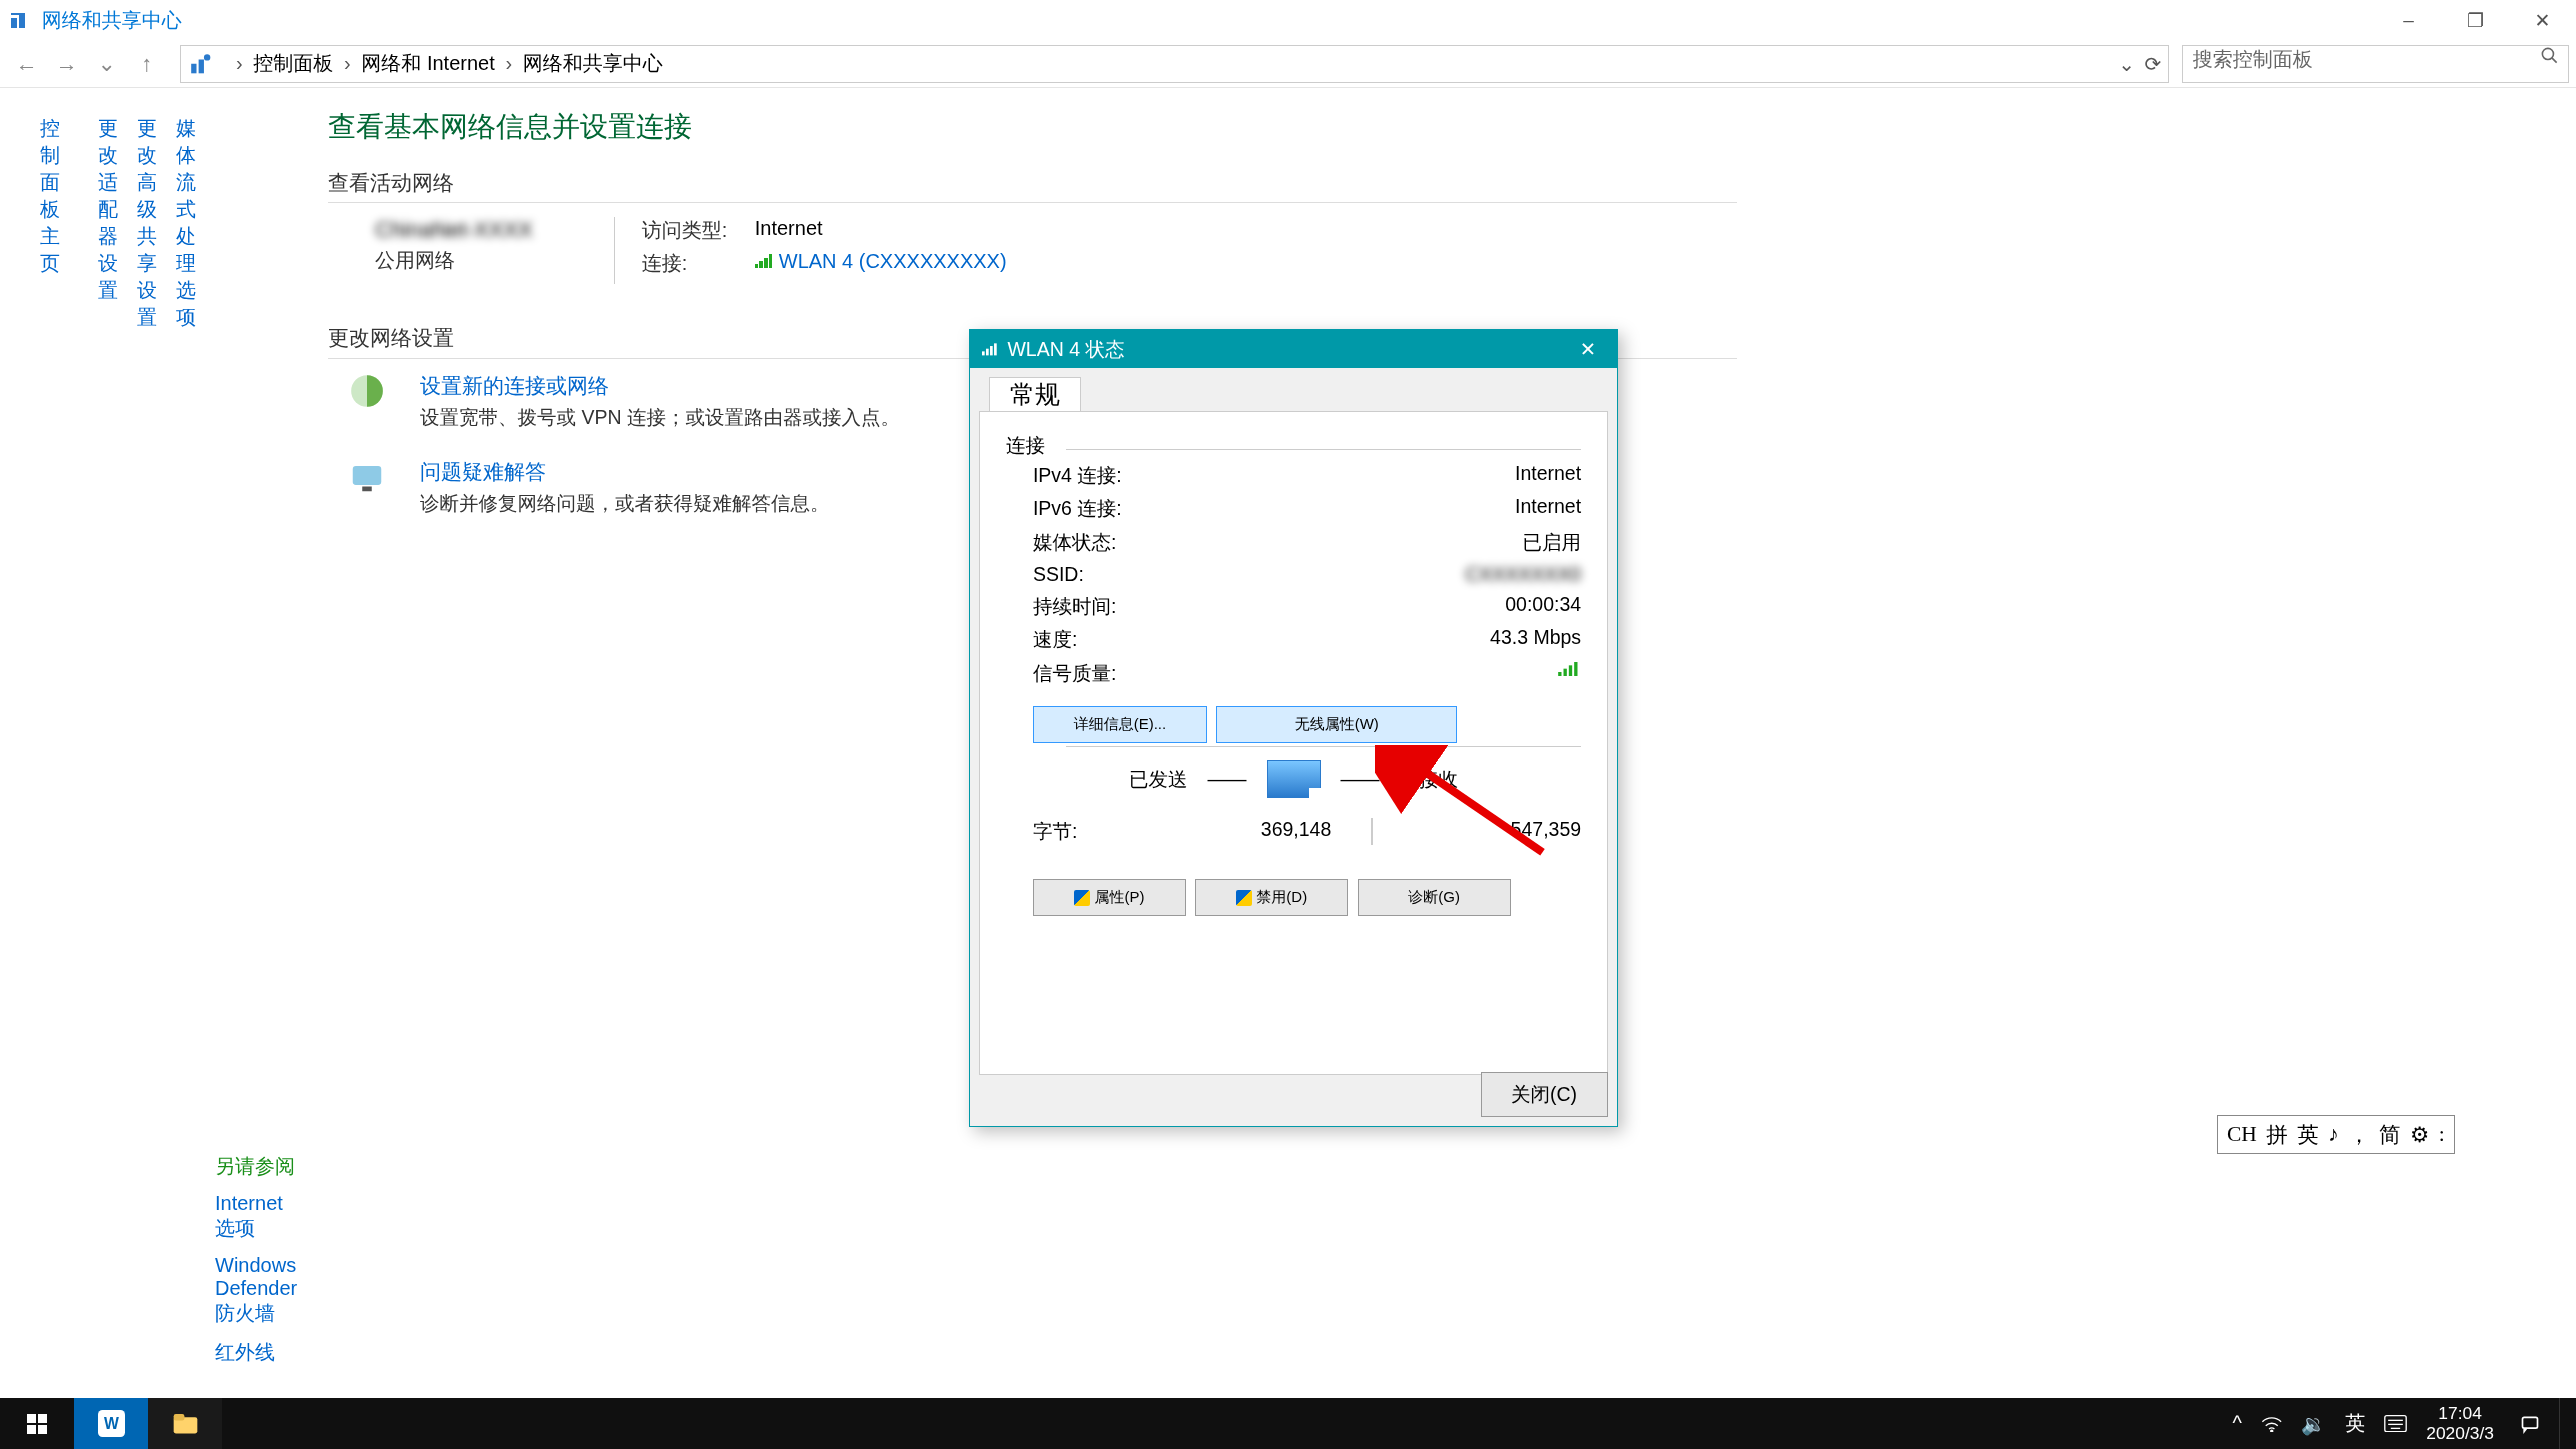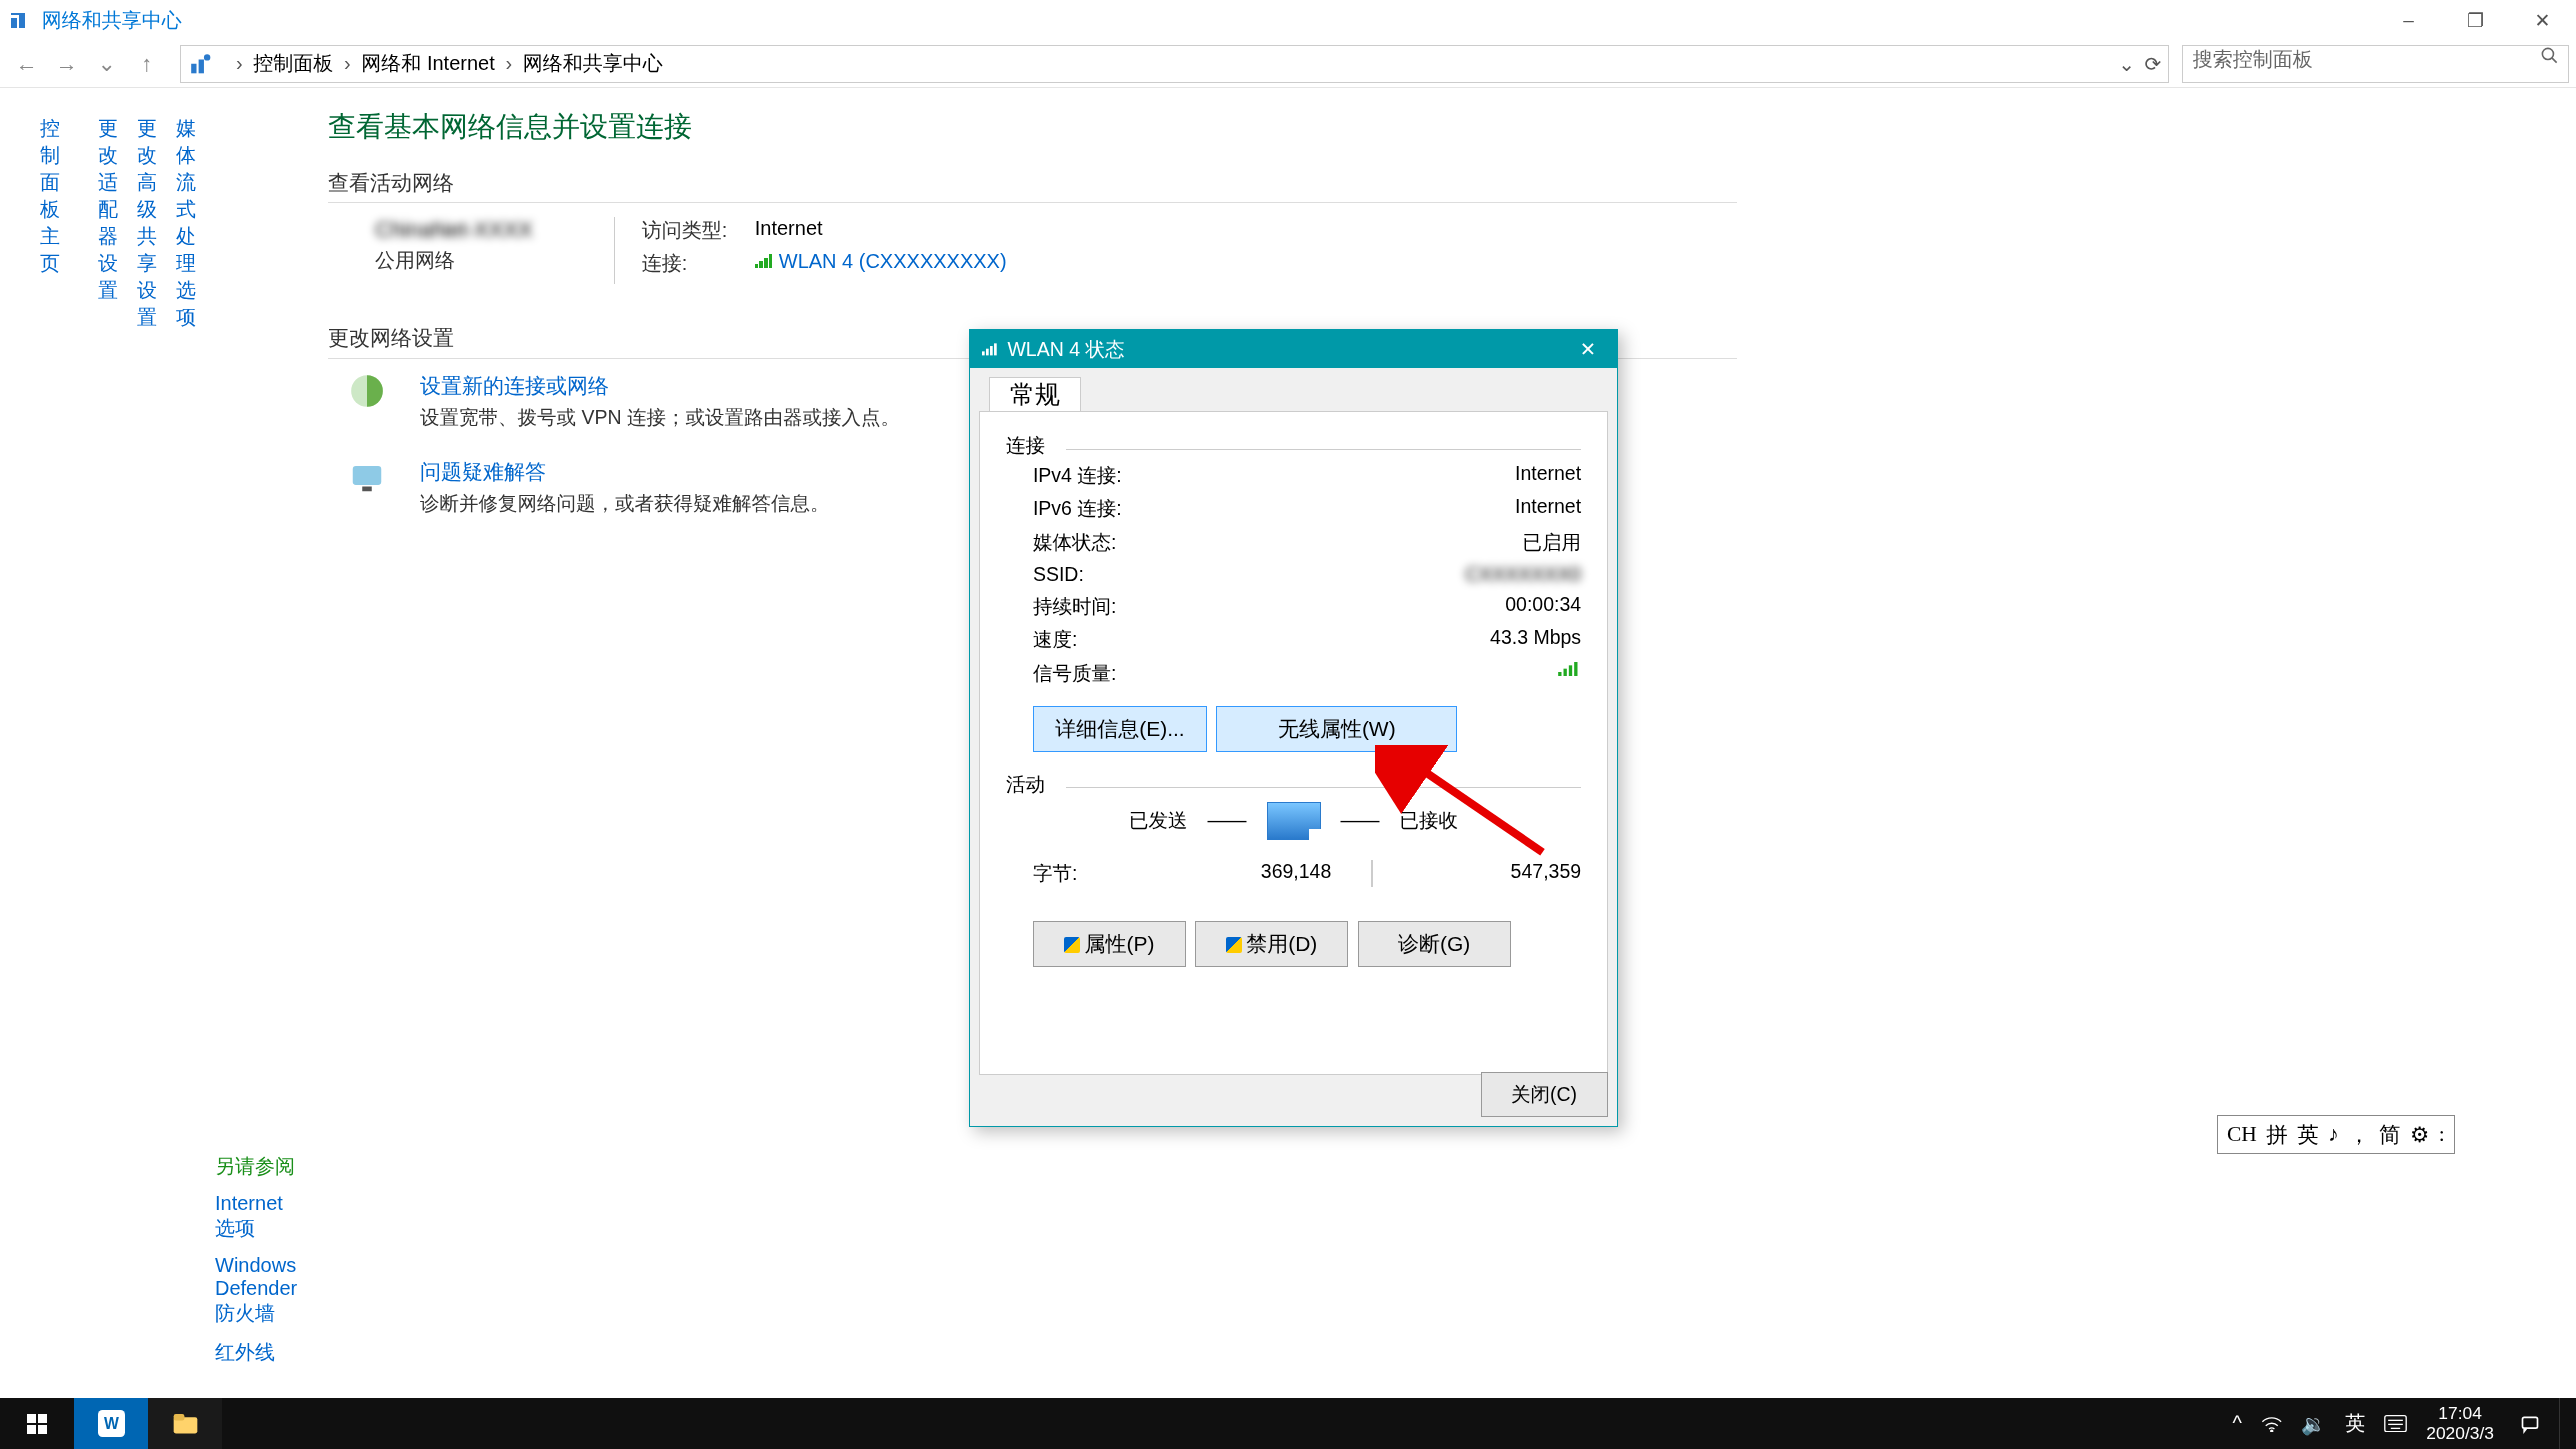--- a/index.html
+++ b/index.html
@@ -63,21 +63,21 @@
   .tabbar { display:flex; padding: 9.4px 9.4px 0 19px; }
   .tab { background:#fff; border:0.7px solid #ccc; border-bottom:none; padding:0 20px; font-size:25px; }
   .dlg-body { background:#fff; margin:0 9.4px 9.4px 9.4px; border:0.7px solid #ccc; padding: 20px 25.5px; height: 664px; position:relative;}
   .grp-lbl { font-size:19.5px; margin-bottom:5.4px; }
   .grp-line { border-top:0.7px solid #ccc; margin-bottom:12px; margin-left:60px; margin-top:-16px;}
   .kvrow { display:flex; font-size:19.5px; margin:6.7px 0 6.7px 27px;}
   .kvrow .kk{ width:201px;} .kvrow .vv{ margin-left:auto; text-align:right;}
   .blurv { filter: blur(4px); }
 
   .btnrow { display:flex; gap:9.4px; margin:19px 0 19px 27px; }
-  .wbtn { border:0.7px solid #999; background:#e8e8e8; font-size:21px; padding:8px 0; width:174px; text-align:center; }
+  .wbtn { border:0.7px solid #999; background:#e8e8e8; font-size:15px; padding:8px 0; width:174px; text-align:center; }
   .wbtn.hl { background:#d6ecff; border:0.7px solid #3399ff; width:241px;}
   .wbtn.tiny{ width:153px; }
   .wbtn .shld{ display:inline-block; width:16px; height:16px; margin-right:4px;
      background: linear-gradient(135deg,#0066cc 50%,#ffcc00 50%); border-radius:2px; vertical-align:middle;}
   .actgrp { margin-top:9.4px;}
   .actline{ display:flex; align-items:center; justify-content:center; gap:20px; font-size:19.5px; margin:13.4px 0 9.4px 0;}
   .pcicon{ width:54px; height:38px; background:linear-gradient(#7ac6ff,#2a7acc); border:1.3px solid #2a7acc; position:relative;}
   .pcicon:after{content:"";position:absolute;right:-12px;bottom:-5.4px;width:23px;height:14.8px;background:#fff;}
   .bytes { display:flex; font-size:19.5px; margin:20px 0 0 27px;}
   .bytes .bl{width:134px;} .bytes .bv{width:174px;text-align:right;}
@@ -278,21 +278,20 @@
           </svg>
       </span>
     </div>
 
     <div class="btnrow">
       <div class="wbtn hl" style="width:174px">详细信息(E)...</div>
       <div class="wbtn hl">无线属性(W)</div>
     </div>
 
     <div class="actgrp">
-      <div class="grp-lbl">活动</div>
       <div class="grp-line"></div>
       <div class="actline">
         <span>已发送</span>
         <span>——</span>
         <span class="pcicon"></span>
         <span>——</span>
         <span>已接收</span>
       </div>
       <div class="bytes">
         <span class="bl">字节:</span>

